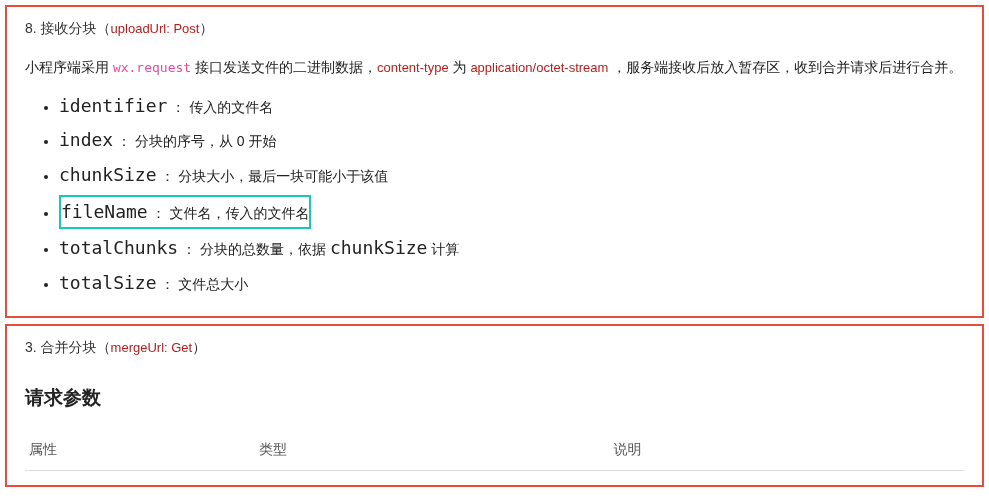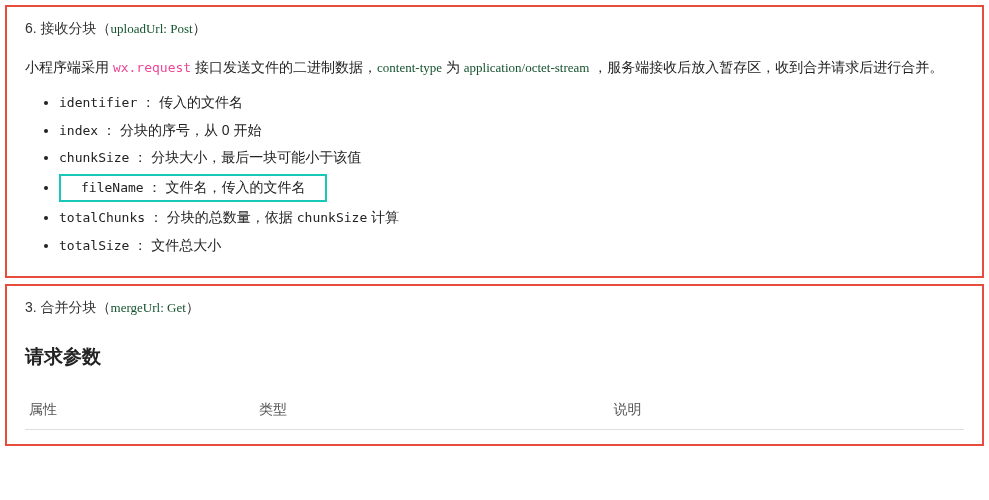--- a/index.html
+++ b/index.html
@@ -17,43 +17,43 @@
     border: 2px solid #e74c3c;
     padding: 10px 18px 14px 18px;
     margin-bottom: 6px;
   }
   .section-title {
     color: #333;
     font-size: 14px;
     margin: 0 0 12px 0;
   }
   code.inline {
-    font-family: Liberation Serif, serif;
+    font-family: Liberation Sans, sans-serif;
     font-size: 13px;
-    color: #14532d;
+    color: #b91c1c;
   }
   code.api {
     font-family: Menlo, Consolas, monospace;
     font-size: 13px;
     color: #ec4899;
   }
   p { margin: 0 0 10px 0; line-height: 2; }
   ul {
     margin: 4px 0 0 0;
     padding-left: 34px;
   }
   li {
     margin: 4px 0;
     font-size: 14px;
     color: #222;
   }
-  li code { font-family: Menlo, Consolas, monospace; font-size:13px; }
+  li code { font-family: Menlo, Consolas, monospace; font-size:18px; }
   .hl-teal {
     border: 2px solid #17c7b8;
-    padding: 0 20px;
+    padding: 0 0;
     display: inline-block;
   }
   .req-heading {
     font-weight: 700;
     font-size: 19px;
     margin: 22px 0 16px 0;
   }
   table.req {
     width: 100%;
     border-collapse: collapse;
@@ -66,21 +66,21 @@
     padding: 8px 4px;
     border-bottom: 1px solid #ddd;
   }
   .col-attr { width: 230px; }
 </style>
 </head>
 <body>
 
 <div class="panel">
   <div class="section-title">
-    <span>6. 接收分块（</span><code class="inline">uploadUrl: Post</code><span>）</span>
+    <span>8. 接收分块（</span><code class="inline">uploadUrl: Post</code><span>）</span>
   </div>
 
   <p>
     <span>小程序端采用 </span><code class="api">wx.request</code><span> 接口发送文件的二进制数据，</span><code class="inline">content-type</code><span> 为 </span><code class="inline">application/octet-stream</code><span> ，服务端接收后放入暂存区，收到合并请求后进行合并。</span>
   </p>
 
 
   <ul>
     <li><code>identifier</code><span> ： 传入的文件名</span></li>
     <li><code>index</code><span> ： 分块的序号，从 0 开始</span></li>

